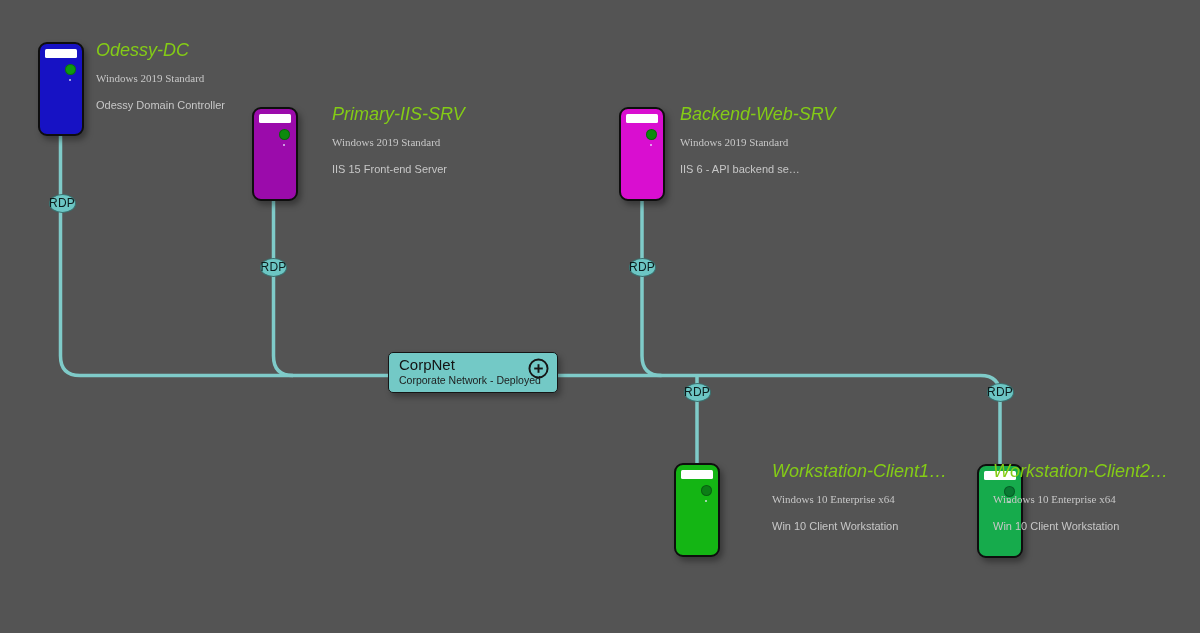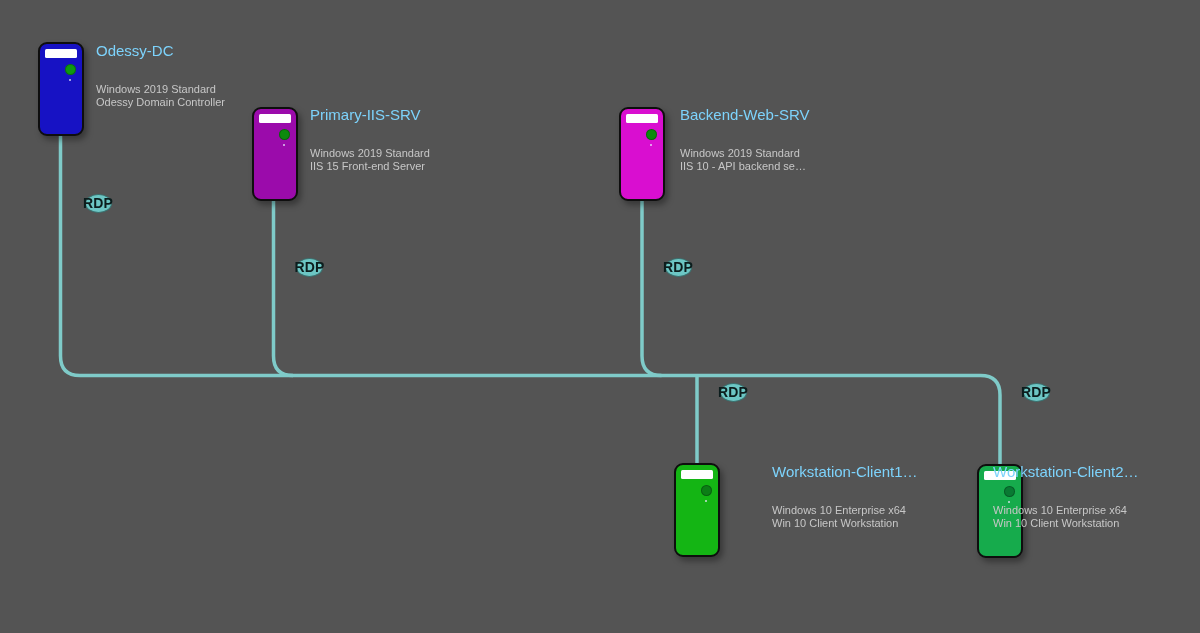--- a/index.html
+++ b/index.html
@@ -25,31 +25,31 @@
     position:absolute; top:20px; right:6px; width:11px; height:11px;
     border-radius:50%; box-shadow: inset 0 0 0 1px rgba(0,0,0,0.25);
   }
   .tower-speck {
     position:absolute; top:35px; right:11px; width:2px; height:2px;
     border-radius:50%; background:#eaeaff; opacity:.85;
   }
 
   
   .node-labels { position:absolute; z-index:3; white-space:nowrap; }
-  .node-title { font-size:15px; line-height:17px; color:#7dd3fc; }
-  .node-sub   { font-size:11px;  line-height:13px; color:#c7c7c7; }
-  .node-title + .node-sub { margin-top:24px; }
+  .node-title { font-size:18px; line-height:17px; color:#84cc16;font-style:italic; }
+  .node-sub   { font-size:11px;  line-height:13px; color:#c7c7c7; margin-top:14px; }
+  .node-title + .node-sub { margin-top:13px;font-family:Liberation Serif, serif; }
 
   
   .rdp-badge {
     position:absolute; width:27px; height:19px; z-index:4;
     border-radius:50%; box-sizing:border-box;
     border:1px solid #39706e;
     display:flex; align-items:center; justify-content:center;
-    font-size:14px; font-weight:700; color:#0c1d1d; letter-spacing:.2px;margin-left:36px;
+    font-size:12px; font-weight:400; color:#0c1d1d; letter-spacing:.2px;
   }
 
   
   .net-box {
     position:absolute; left:388px; top:352px; width:170px; height:41px;
     box-sizing:border-box; border:1.5px solid #161616; border-radius:5px;
     z-index:5; padding:2px 10px 0 10px;
     box-shadow: 3px 4px 6px rgba(0,0,0,0.3);
   }
   .net-title { font-size:15px; line-height:19px; color:#131313; }
@@ -77,35 +77,35 @@
     <div class="node-title">Odessy-DC</div>
     <div class="node-sub">Windows 2019 Standard</div>
     <div class="node-sub">Odessy Domain Controller</div>
   </div>
 
   <div class="tower" style="left: 252px; top: 107px; background: rgb(155, 11, 171);">
     <div class="tower-bar"></div>
     <div class="tower-led" style="background: rgb(13, 138, 13);"></div>
     <div class="tower-speck"></div>
   </div>
-  <div class="node-labels" style="left:310px; top:106px;">
+  <div class="node-labels" style="left:332px; top:106px;">
     <div class="node-title">Primary-IIS-SRV</div>
     <div class="node-sub">Windows 2019 Standard</div>
     <div class="node-sub">IIS 15 Front-end Server</div>
   </div>
 
   <div class="tower" style="left: 619px; top: 107px; background: rgb(217, 14, 208);">
     <div class="tower-bar"></div>
     <div class="tower-led" style="background: rgb(13, 138, 13);"></div>
     <div class="tower-speck"></div>
   </div>
   <div class="node-labels" style="left:680px; top:106px;">
     <div class="node-title">Backend-Web-SRV</div>
     <div class="node-sub">Windows 2019 Standard</div>
-    <div class="node-sub">IIS 10 - API backend se…</div>
+    <div class="node-sub">IIS 6 - API backend se…</div>
   </div>
 
   <div class="tower" style="left: 674px; top: 463px; background: rgb(20, 181, 20);">
     <div class="tower-bar"></div>
     <div class="tower-led" style="background: rgb(12, 126, 22);"></div>
     <div class="tower-speck"></div>
   </div>
   <div class="node-labels" style="left:772px; top:463px;">
     <div class="node-title">Workstation-Client1…</div>
     <div class="node-sub">Windows 10 Enterprise x64</div>
@@ -122,14 +122,23 @@
     <div class="node-sub">Windows 10 Enterprise x64</div>
     <div class="node-sub">Win 10 Client Workstation</div>
   </div>
 
   <div class="rdp-badge" style="left: 48.5px; top: 193.5px; background: rgb(108, 198, 196);">RDP</div>
   <div class="rdp-badge" style="left: 260px; top: 257.5px; background: rgb(108, 198, 196);">RDP</div>
   <div class="rdp-badge" style="left: 628.5px; top: 257.5px; background: rgb(108, 198, 196);">RDP</div>
   <div class="rdp-badge" style="left: 683.5px; top: 382.5px; background: rgb(108, 198, 196);">RDP</div>
   <div class="rdp-badge" style="left: 986.5px; top: 382.5px; background: rgb(108, 198, 196);">RDP</div>
 
+  <div class="net-box" style="background: rgb(115, 201, 198);">
+    <div class="net-title">CorpNet</div>
+    <div class="net-sub">Corporate Network - Deployed</div>
+    <svg class="net-plus" viewBox="0 0 22 22">
+      <circle cx="11" cy="11" r="9.5" fill="none" stroke="#161616" stroke-width="2"></circle>
+      <line x1="11" y1="6.5" x2="11" y2="15.5" stroke="#161616" stroke-width="2"></line>
+      <line x1="6.5" y1="11" x2="15.5" y2="11" stroke="#161616" stroke-width="2"></line>
+    </svg>
+  </div>
 
 </div>
 
 </body></html>

